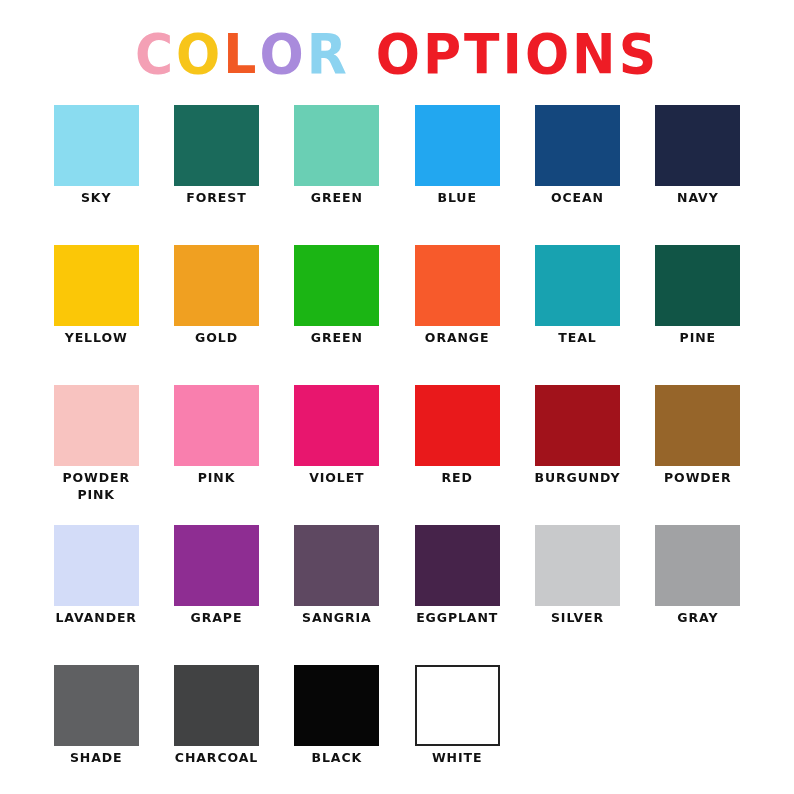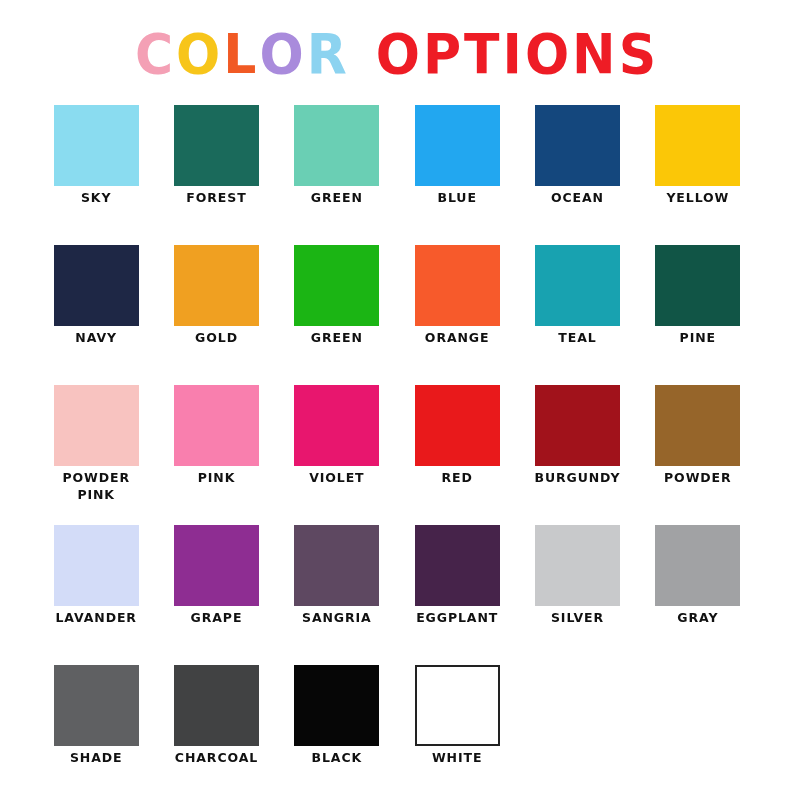--- a/index.html
+++ b/index.html
@@ -110,26 +110,26 @@
       </div>
       <div class="cell">
         <div class="swatch" style="background: rgb(34, 167, 240);"></div>
         <div class="label">BLUE</div>
       </div>
       <div class="cell">
         <div class="swatch" style="background: rgb(20, 71, 125);"></div>
         <div class="label">OCEAN</div>
       </div>
       <div class="cell">
+        <div class="swatch" style="background: rgb(30, 39, 69);"></div>
+        <div class="label">NAVY</div>
+      </div>
+      <div class="cell">
         <div class="swatch" style="background: rgb(251, 199, 7);"></div>
         <div class="label">YELLOW</div>
-      </div>
-      <div class="cell">
-        <div class="swatch" style="background: rgb(30, 39, 69);"></div>
-        <div class="label">NAVY</div>
       </div>
       <div class="cell">
         <div class="swatch" style="background: rgb(240, 160, 33);"></div>
         <div class="label">GOLD</div>
       </div>
       <div class="cell">
         <div class="swatch" style="background: rgb(27, 181, 20);"></div>
         <div class="label">GREEN</div>
       </div>
       <div class="cell">

